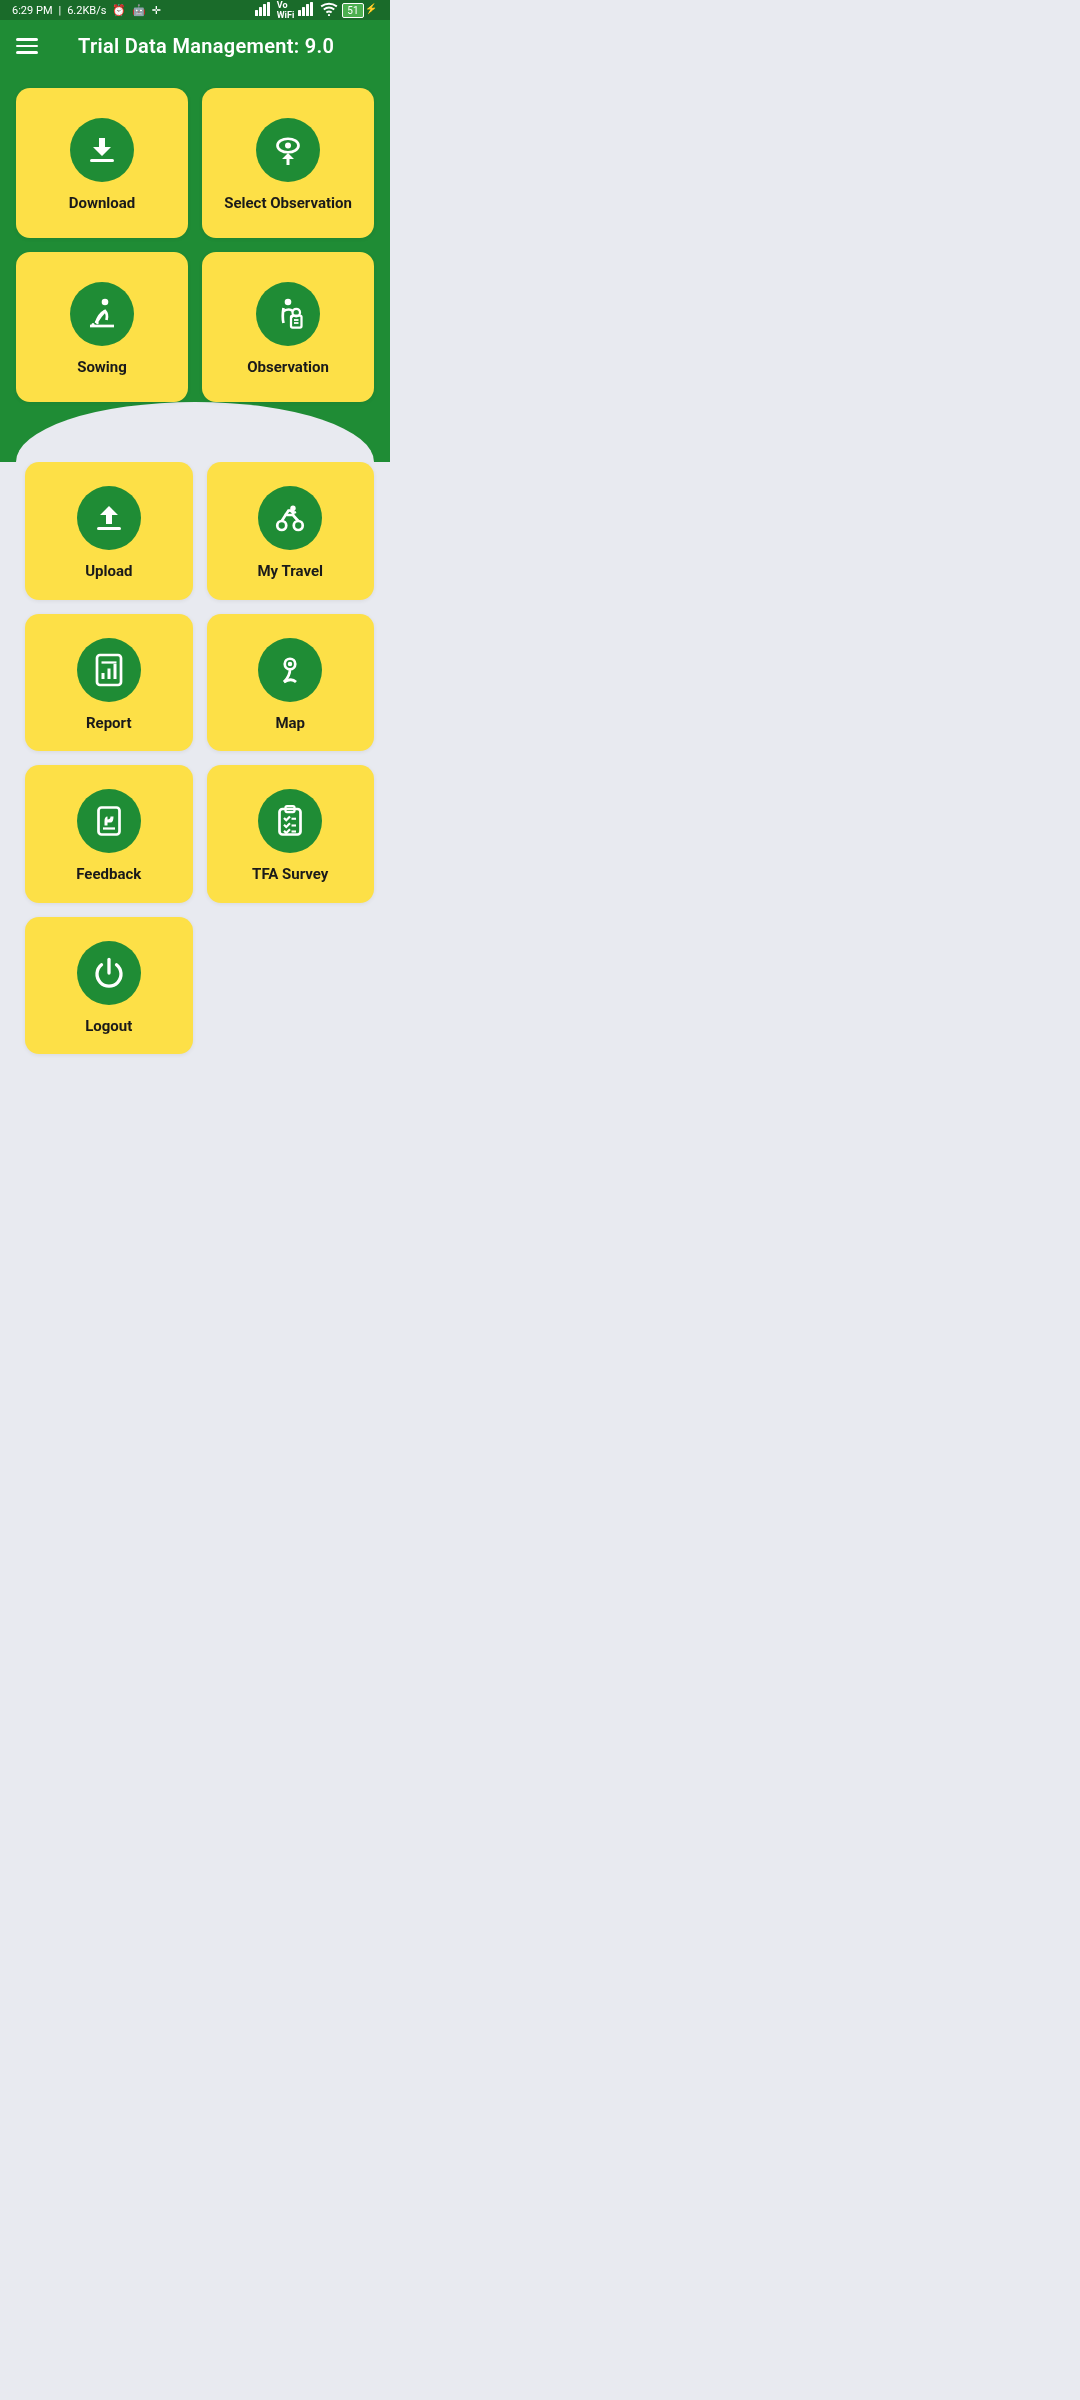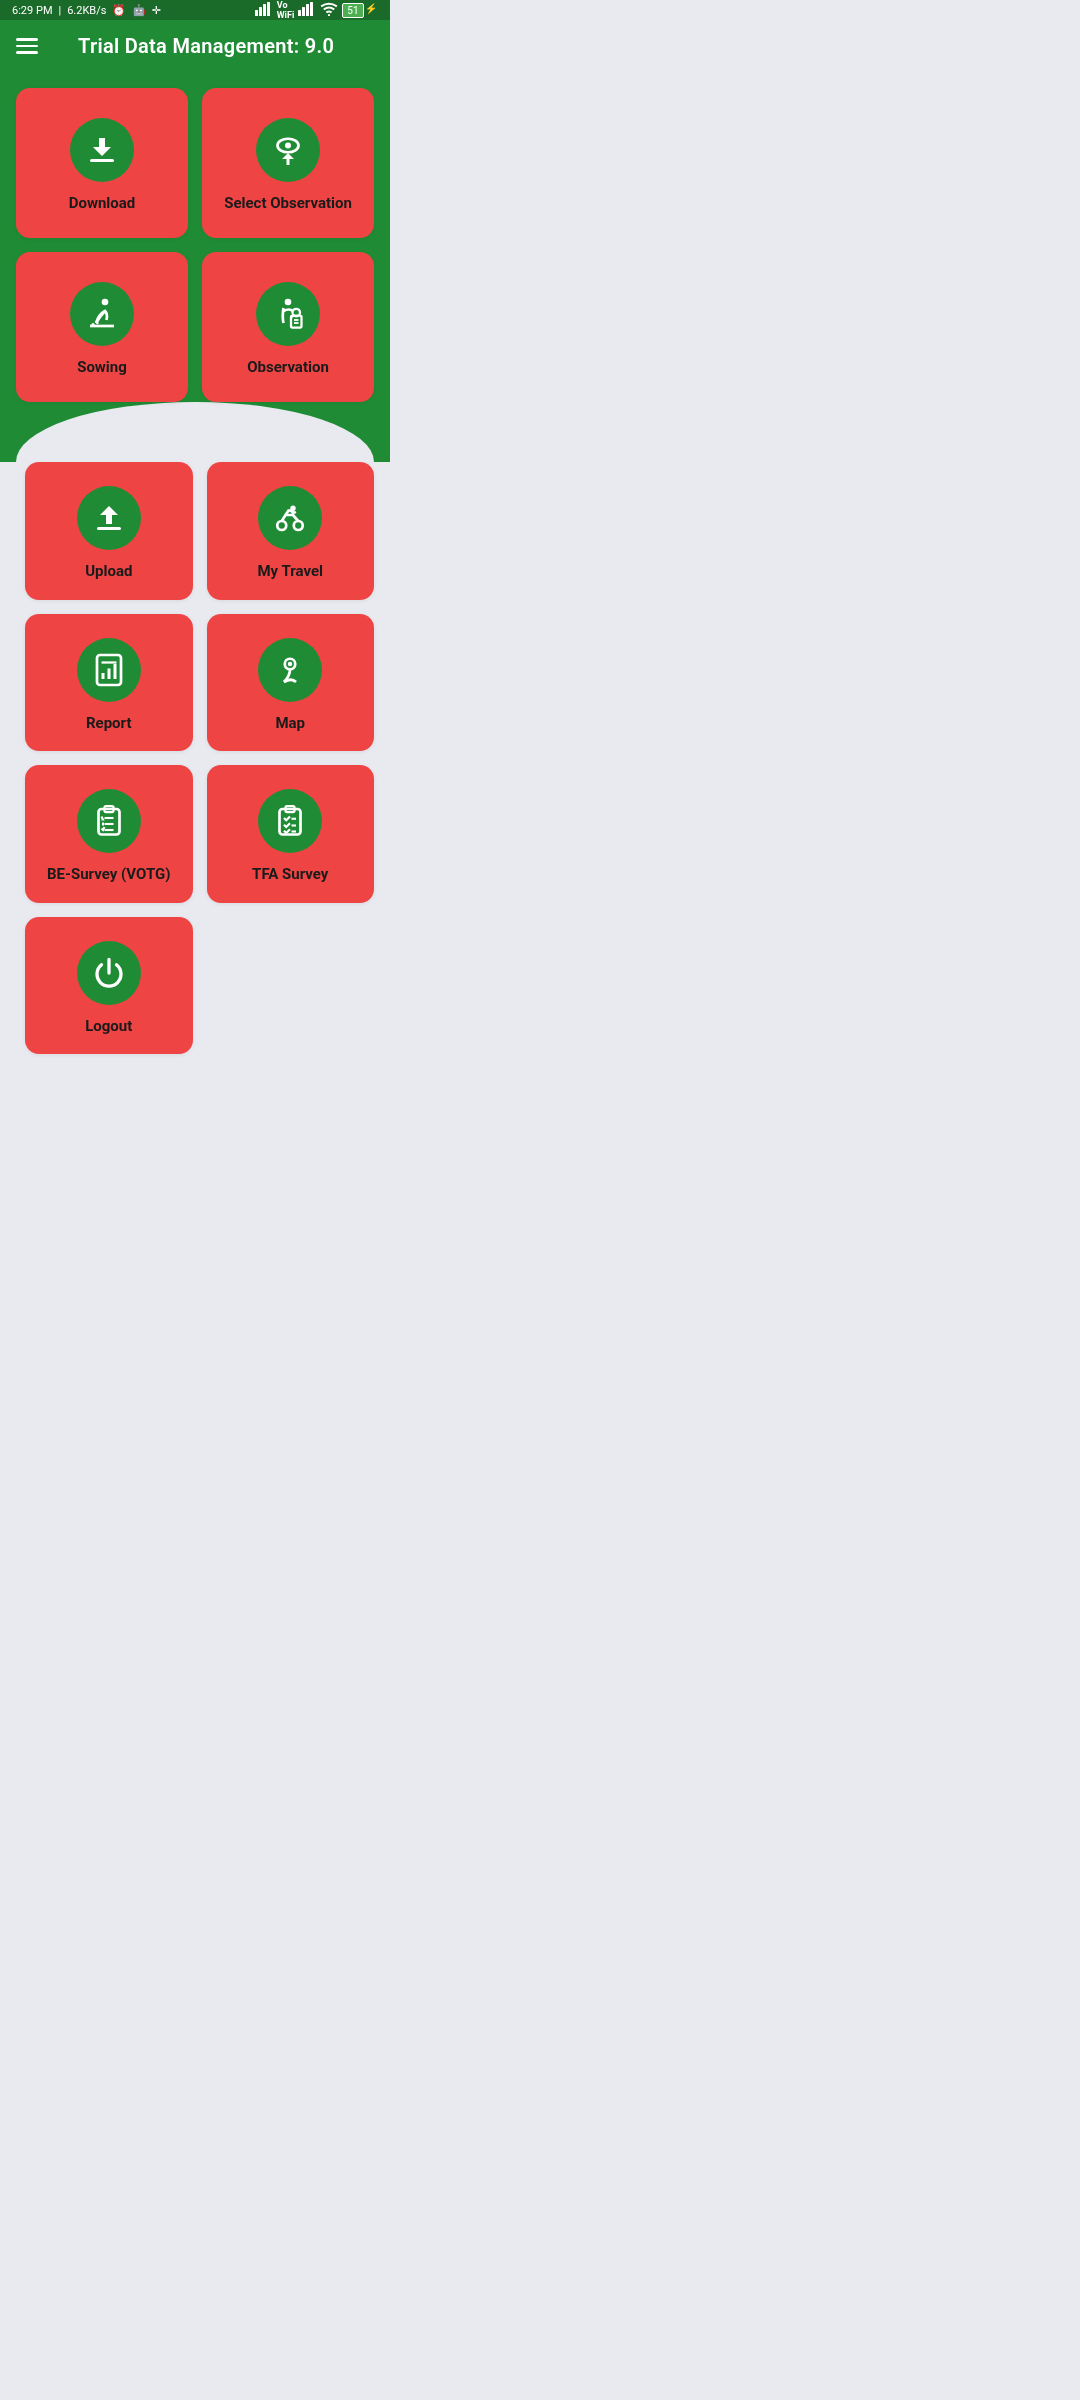--- a/index.html
+++ b/index.html
@@ -72,21 +72,21 @@
     }
 
     .grid {
       display: grid;
       grid-template-columns: 1fr 1fr;
       gap: 14px;
     }
 
     
     .card {
-      background: #ef4444;
+      background: #fde047;
       border-radius: 14px;
       display: flex;
       flex-direction: column;
       align-items: center;
       justify-content: center;
       padding: 24px 12px 18px 12px;
       cursor: pointer;
       box-shadow: 0 1px 4px rgba(0,0,0,0.07);
       min-height: 130px;
     }
@@ -297,37 +297,32 @@
 
           <circle cx="12" cy="8" r="3.5" fill="none" stroke="white" stroke-width="1.8"></circle>
           <path d="M12 11.5 Q12 16 8 20" fill="none" stroke="white" stroke-width="1.8"></path>
           <path d="M8 20 Q13 17 16 20" fill="none" stroke="white" stroke-width="1.8"></path>
           <circle cx="12" cy="8" r="1.5" fill="white"></circle>
         </svg>
       </div>
       <span class="card-label">Map</span>
     </div>
 
-
-    <div class="card">
-      <div class="icon-circle">
-        <svg viewBox="0 0 24 24">
-
-          <rect x="5" y="4" width="14" height="17" rx="2" fill="none" stroke="white" stroke-width="1.8"></rect>
-          <rect x="9" y="2" width="6" height="4" rx="1" fill="none" stroke="white" stroke-width="1.5"></rect>
-          <line x1="9" y1="10" x2="15" y2="10" stroke="white" stroke-width="1.4"></line>
-          <polyline points="7,9 8,11 7,11" fill="none" stroke="white" stroke-width="1.4"></polyline>
-          <line x1="9" y1="14" x2="15" y2="14" stroke="white" stroke-width="1.4"></line>
-          <line x1="8" y1="13" x2="8" y2="15" stroke="white" stroke-width="1.4"></line>
-          <line x1="9" y1="18" x2="15" y2="18" stroke="white" stroke-width="1.4"></line>
-          <path d="M7 17 L8 18 L9 16" fill="none" stroke="white" stroke-width="1.4"></path>
-        </svg>
-      </div>
-      <span class="card-label">BE-Survey (VOTG)</span>
-    </div>
+    <div class="card">
+      <div class="icon-circle">
+        <svg viewBox="0 0 24 24">
+
+          <rect x="5" y="3" width="14" height="18" rx="2" fill="none" stroke="white" stroke-width="1.8"></rect>
+          <path d="M9 12 Q9 9 11 9 L11 11 Q13 11 13 9 L15 9 Q15 13 13 13 L11 13 L11 15 L9 15 Z" fill="white"></path>
+          <line x1="8" y1="17" x2="16" y2="17" stroke="white" stroke-width="1.5"></line>
+        </svg>
+      </div>
+      <span class="card-label">Feedback</span>
+    </div>
+
 
     <div class="card">
       <div class="icon-circle">
         <svg viewBox="0 0 24 24">
 
           <rect x="5" y="4" width="14" height="17" rx="2" fill="none" stroke="white" stroke-width="1.8"></rect>
           <rect x="9" y="2" width="6" height="4" rx="1" fill="none" stroke="white" stroke-width="1.5"></rect>
           <path d="M8 10 L9.5 11.5 L12 9" fill="none" stroke="white" stroke-width="1.5"></path>
           <line x1="13" y1="10.5" x2="16" y2="10.5" stroke="white" stroke-width="1.4"></line>
           <path d="M8 14.5 L9.5 16 L12 13.5" fill="none" stroke="white" stroke-width="1.5"></path>

